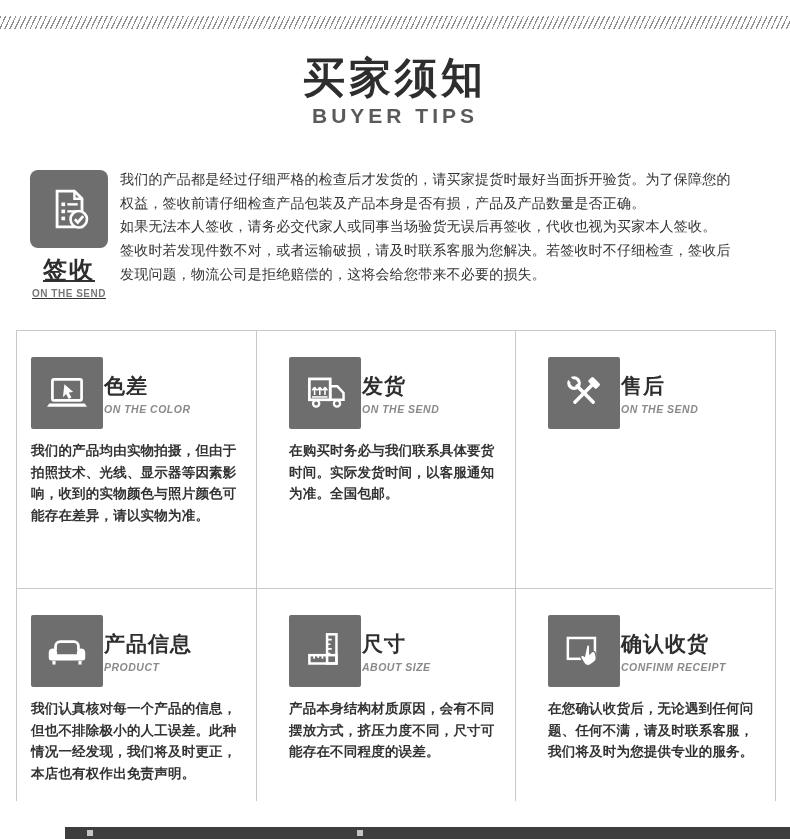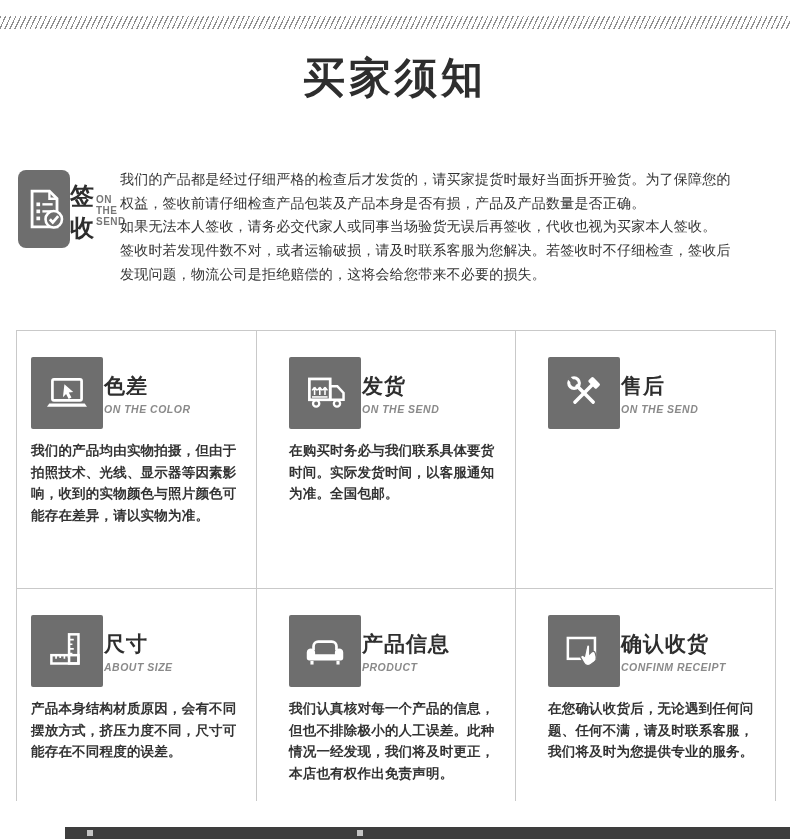--- a/index.html
+++ b/index.html
@@ -6,21 +6,21 @@
   .page{position:relative;width:790px;height:839px;background:#ffffff;overflow:hidden;
         font-family:"Liberation Sans","DejaVu Sans",sans-serif;color:#333;padding-left:36px;}
   .hatch{position:absolute;left:0;top:16px;width:790px;height:13px;
          background:repeating-linear-gradient(115deg,#8f8f8f 0 1.2px,transparent 1.2px 4.6px);}
   .title{position:absolute;left:0;top:50px;width:790px;text-align:center;
          font-size:42px;font-weight:bold;color:#2e2e2e;letter-spacing:4px;}
   .subtitle{position:absolute;left:0;top:104px;width:790px;text-align:center;
          font-size:21px;font-weight:bold;color:#5a5a5a;letter-spacing:4px;}
   .icon-box{background:#6e6e6e;display:flex;align-items:center;justify-content:center;}
   .intro-badge{position:absolute;left:18px;top:170px;width:102px;display:flex;
-         align-items:center;}
+         flex-direction:column;align-items:center;text-decoration:underline;}
   .intro-badge .icon-box{width:78px;height:78px;border-radius:8px;}
   .intro-badge .zh{margin-top:6px;font-size:24px;font-weight:bold;color:#2e2e2e;letter-spacing:2px;}
   .intro-badge .en{margin-top:2px;font-size:10px;font-weight:bold;color:#777;letter-spacing:0.5px;}
   .intro-text{position:absolute;left:120px;top:168px;width:650px;
          font-size:14px;line-height:23.7px;font-weight:400;color:#333;
          white-space:pre-line;letter-spacing:0.2px;}
   .grid{position:absolute;left:16px;top:330px;width:758px;height:470px;
          border-top:1px solid #c9c9c9;border-left:1px solid #c9c9c9;border-right:1px solid #c9c9c9;
          display:grid;grid-template-columns:240px 259px 257px;grid-template-rows:258px 212px;}
   .cell{box-sizing:border-box;padding:26px 12px 0 32px;overflow:visible;}
@@ -40,20 +40,21 @@
   svg{display:block;}
 </style>
 </head>
 <body>
 
 <div class="page">
 
   <div class="hatch"></div>
 
   <div class="title">买家须知</div>
+  <div class="subtitle">BUYER TIPS</div>
 
   <div class="intro-badge">
     <div class="icon-box">
       <svg width="52" height="52" viewBox="0 0 48 48">
         <path d="M13 7.5 h16 l7 7 v26 h-23 z" fill="none" stroke="#fff" stroke-width="2.6"></path>
         <path d="M29 7.5 v7 h7" fill="none" stroke="#fff" stroke-width="2.2"></path>
         <rect x="17" y="18" width="3.4" height="3.4" fill="#fff"></rect>
         <rect x="22.5" y="18.6" width="9.5" height="2.2" fill="#fff"></rect>
         <rect x="17" y="24.5" width="3.4" height="3.4" fill="#fff"></rect>
         <rect x="22.5" y="25.1" width="9.5" height="2.2" fill="#fff"></rect>
@@ -126,50 +127,50 @@
           <span class="zh">售后</span>
           <span class="en">ON THE SEND</span>
         </div>
       </div>
     </div>
 
     <div class="cell">
       <div class="cell-head">
         <div class="icon-box">
           <svg width="50" height="50" viewBox="0 0 48 48">
+            <path d="M13 23 v-3.5 a4.5 4.5 0 0 1 4.5-4.5 h13 a4.5 4.5 0 0 1 4.5 4.5 v3.5" fill="none" stroke="#fff" stroke-width="2.6"></path>
+            <path d="M10.5 21.5 a4 4 0 0 0-4 4 v5 a2.5 2.5 0 0 0 2.5 2.5 h30 a2.5 2.5 0 0 0 2.5-2.5 v-5 a4 4 0 0 0-8 0 v1.5 h-19 v-1.5 a4 4 0 0 0-4-4 z" fill="#fff"></path>
+            <rect x="10" y="33.5" width="3" height="3.5" fill="#fff"></rect>
+            <rect x="35" y="33.5" width="3" height="3.5" fill="#fff"></rect>
+          </svg>
+        </div>
+        <div class="labels">
+          <span class="zh">产品信息</span>
+          <span class="en">PRODUCT</span>
+        </div>
+      </div>
+      <div class="cell-text">我们认真核对每一个产品的信息，但也不排除极小的人工误差。此种情况一经发现，我们将及时更正，本店也有权作出免责声明。</div>
+    </div>
+
+    <div class="cell">
+      <div class="cell-head">
+        <div class="icon-box">
+          <svg width="50" height="50" viewBox="0 0 48 48">
             <rect x="26" y="8" width="9" height="28" fill="none" stroke="#fff" stroke-width="2.4"></rect>
             <path d="M26 13 h4.5 M26 17.5 h3.2 M26 22 h4.5 M26 26.5 h3.2" stroke="#fff" stroke-width="1.6"></path>
             <rect x="9" y="28" width="26" height="8" fill="none" stroke="#fff" stroke-width="2.4"></rect>
             <path d="M13.5 28 v3.5 M17.5 28 v2.6 M21.5 28 v3.5 M25.5 28 v2.6" stroke="#fff" stroke-width="1.6"></path>
           </svg>
         </div>
         <div class="labels">
           <span class="zh">尺寸</span>
           <span class="en">ABOUT SIZE</span>
         </div>
       </div>
       <div class="cell-text">产品本身结构材质原因，会有不同摆放方式，挤压力度不同，尺寸可能存在不同程度的误差。</div>
-    </div>
-
-    <div class="cell">
-      <div class="cell-head">
-        <div class="icon-box">
-          <svg width="50" height="50" viewBox="0 0 48 48">
-            <path d="M13 23 v-3.5 a4.5 4.5 0 0 1 4.5-4.5 h13 a4.5 4.5 0 0 1 4.5 4.5 v3.5" fill="none" stroke="#fff" stroke-width="2.6"></path>
-            <path d="M10.5 21.5 a4 4 0 0 0-4 4 v5 a2.5 2.5 0 0 0 2.5 2.5 h30 a2.5 2.5 0 0 0 2.5-2.5 v-5 a4 4 0 0 0-8 0 v1.5 h-19 v-1.5 a4 4 0 0 0-4-4 z" fill="#fff"></path>
-            <rect x="10" y="33.5" width="3" height="3.5" fill="#fff"></rect>
-            <rect x="35" y="33.5" width="3" height="3.5" fill="#fff"></rect>
-          </svg>
-        </div>
-        <div class="labels">
-          <span class="zh">产品信息</span>
-          <span class="en">PRODUCT</span>
-        </div>
-      </div>
-      <div class="cell-text">我们认真核对每一个产品的信息，但也不排除极小的人工误差。此种情况一经发现，我们将及时更正，本店也有权作出免责声明。</div>
     </div>
 
     <div class="cell">
       <div class="cell-head">
         <div class="icon-box">
           <svg width="50" height="50" viewBox="0 0 48 48">
             <rect x="8.5" y="11.5" width="26" height="20" fill="none" stroke="#fff" stroke-width="2.4"></rect>
             <path d="M26.5 19.5 c0-1.7 3-1.7 3 0 v7.2 l1.7-1.7 c1.3-1.3 3.2-.6 3.6 1.1 l.9 3.6 c.4 1.9-.4 3.8-1.9 4.9 l-3.6 2.5 c-2.1 1.5-4.9.9-6.1-1.3 l-3.1-5.2 c-.9-1.5.9-3.2 2.3-2.3 l1.2.8 z" fill="#fff" stroke="#6e6e6e" stroke-width="1.2"></path>
           </svg>
         </div>

